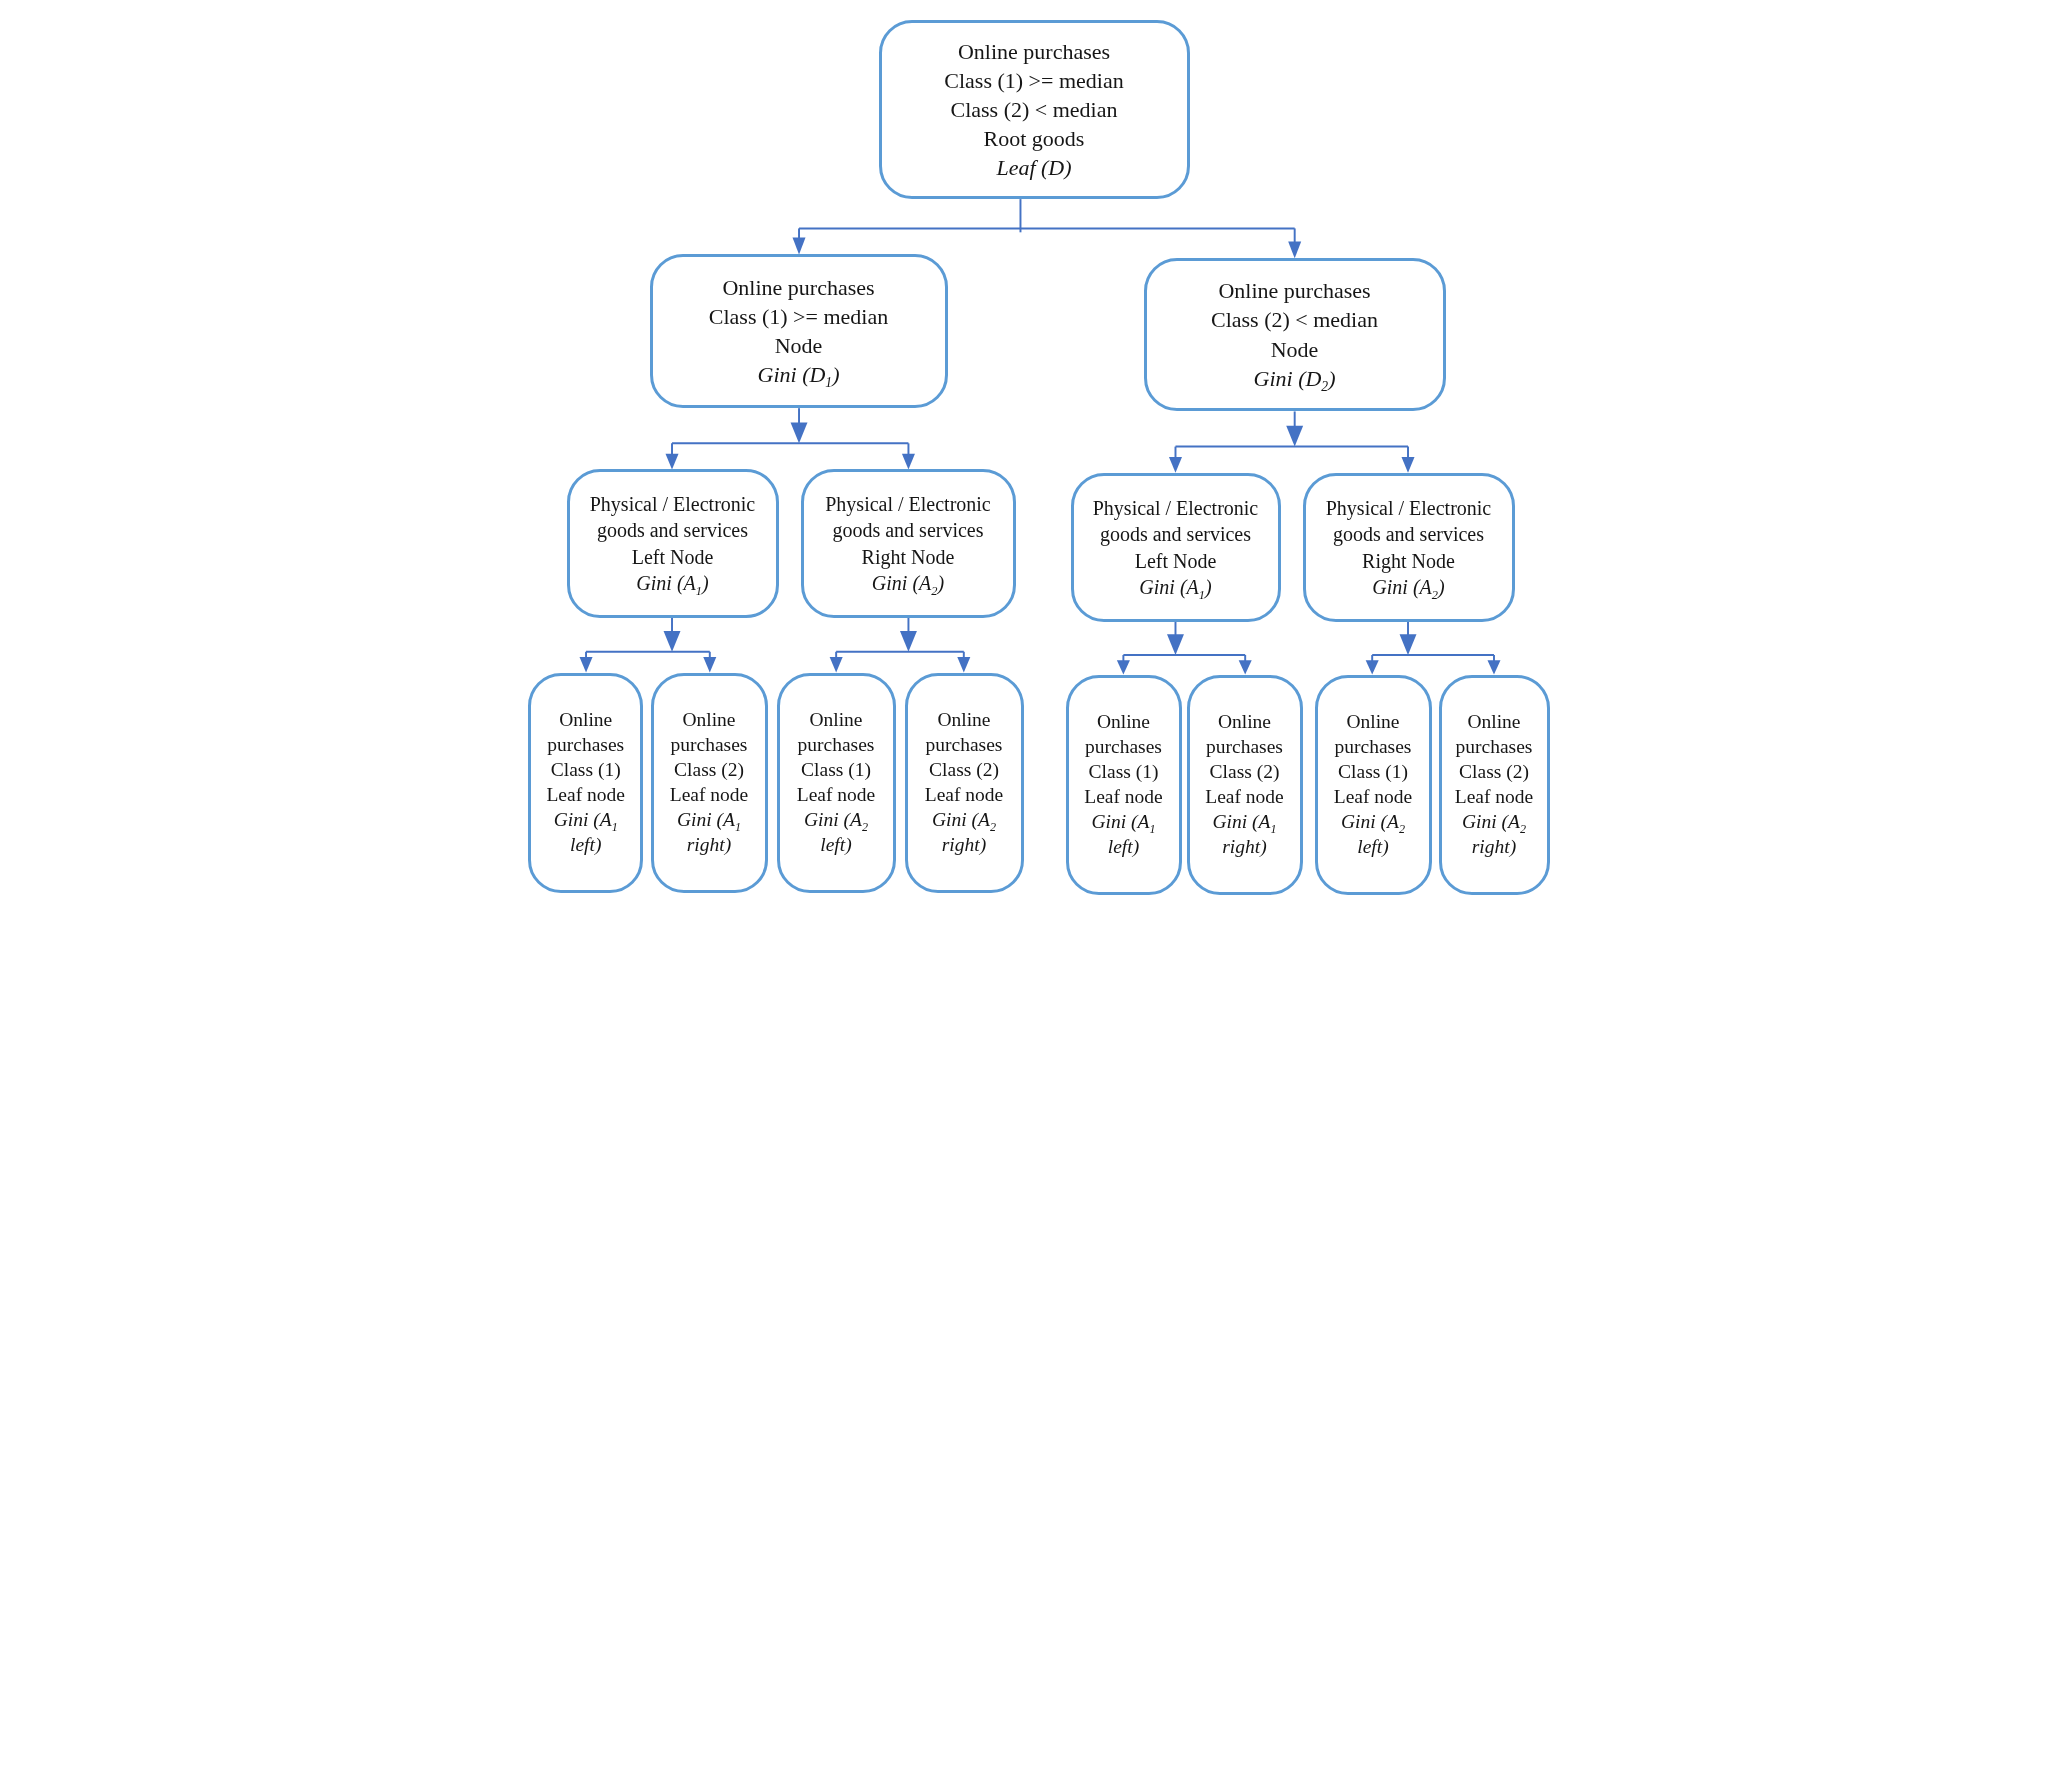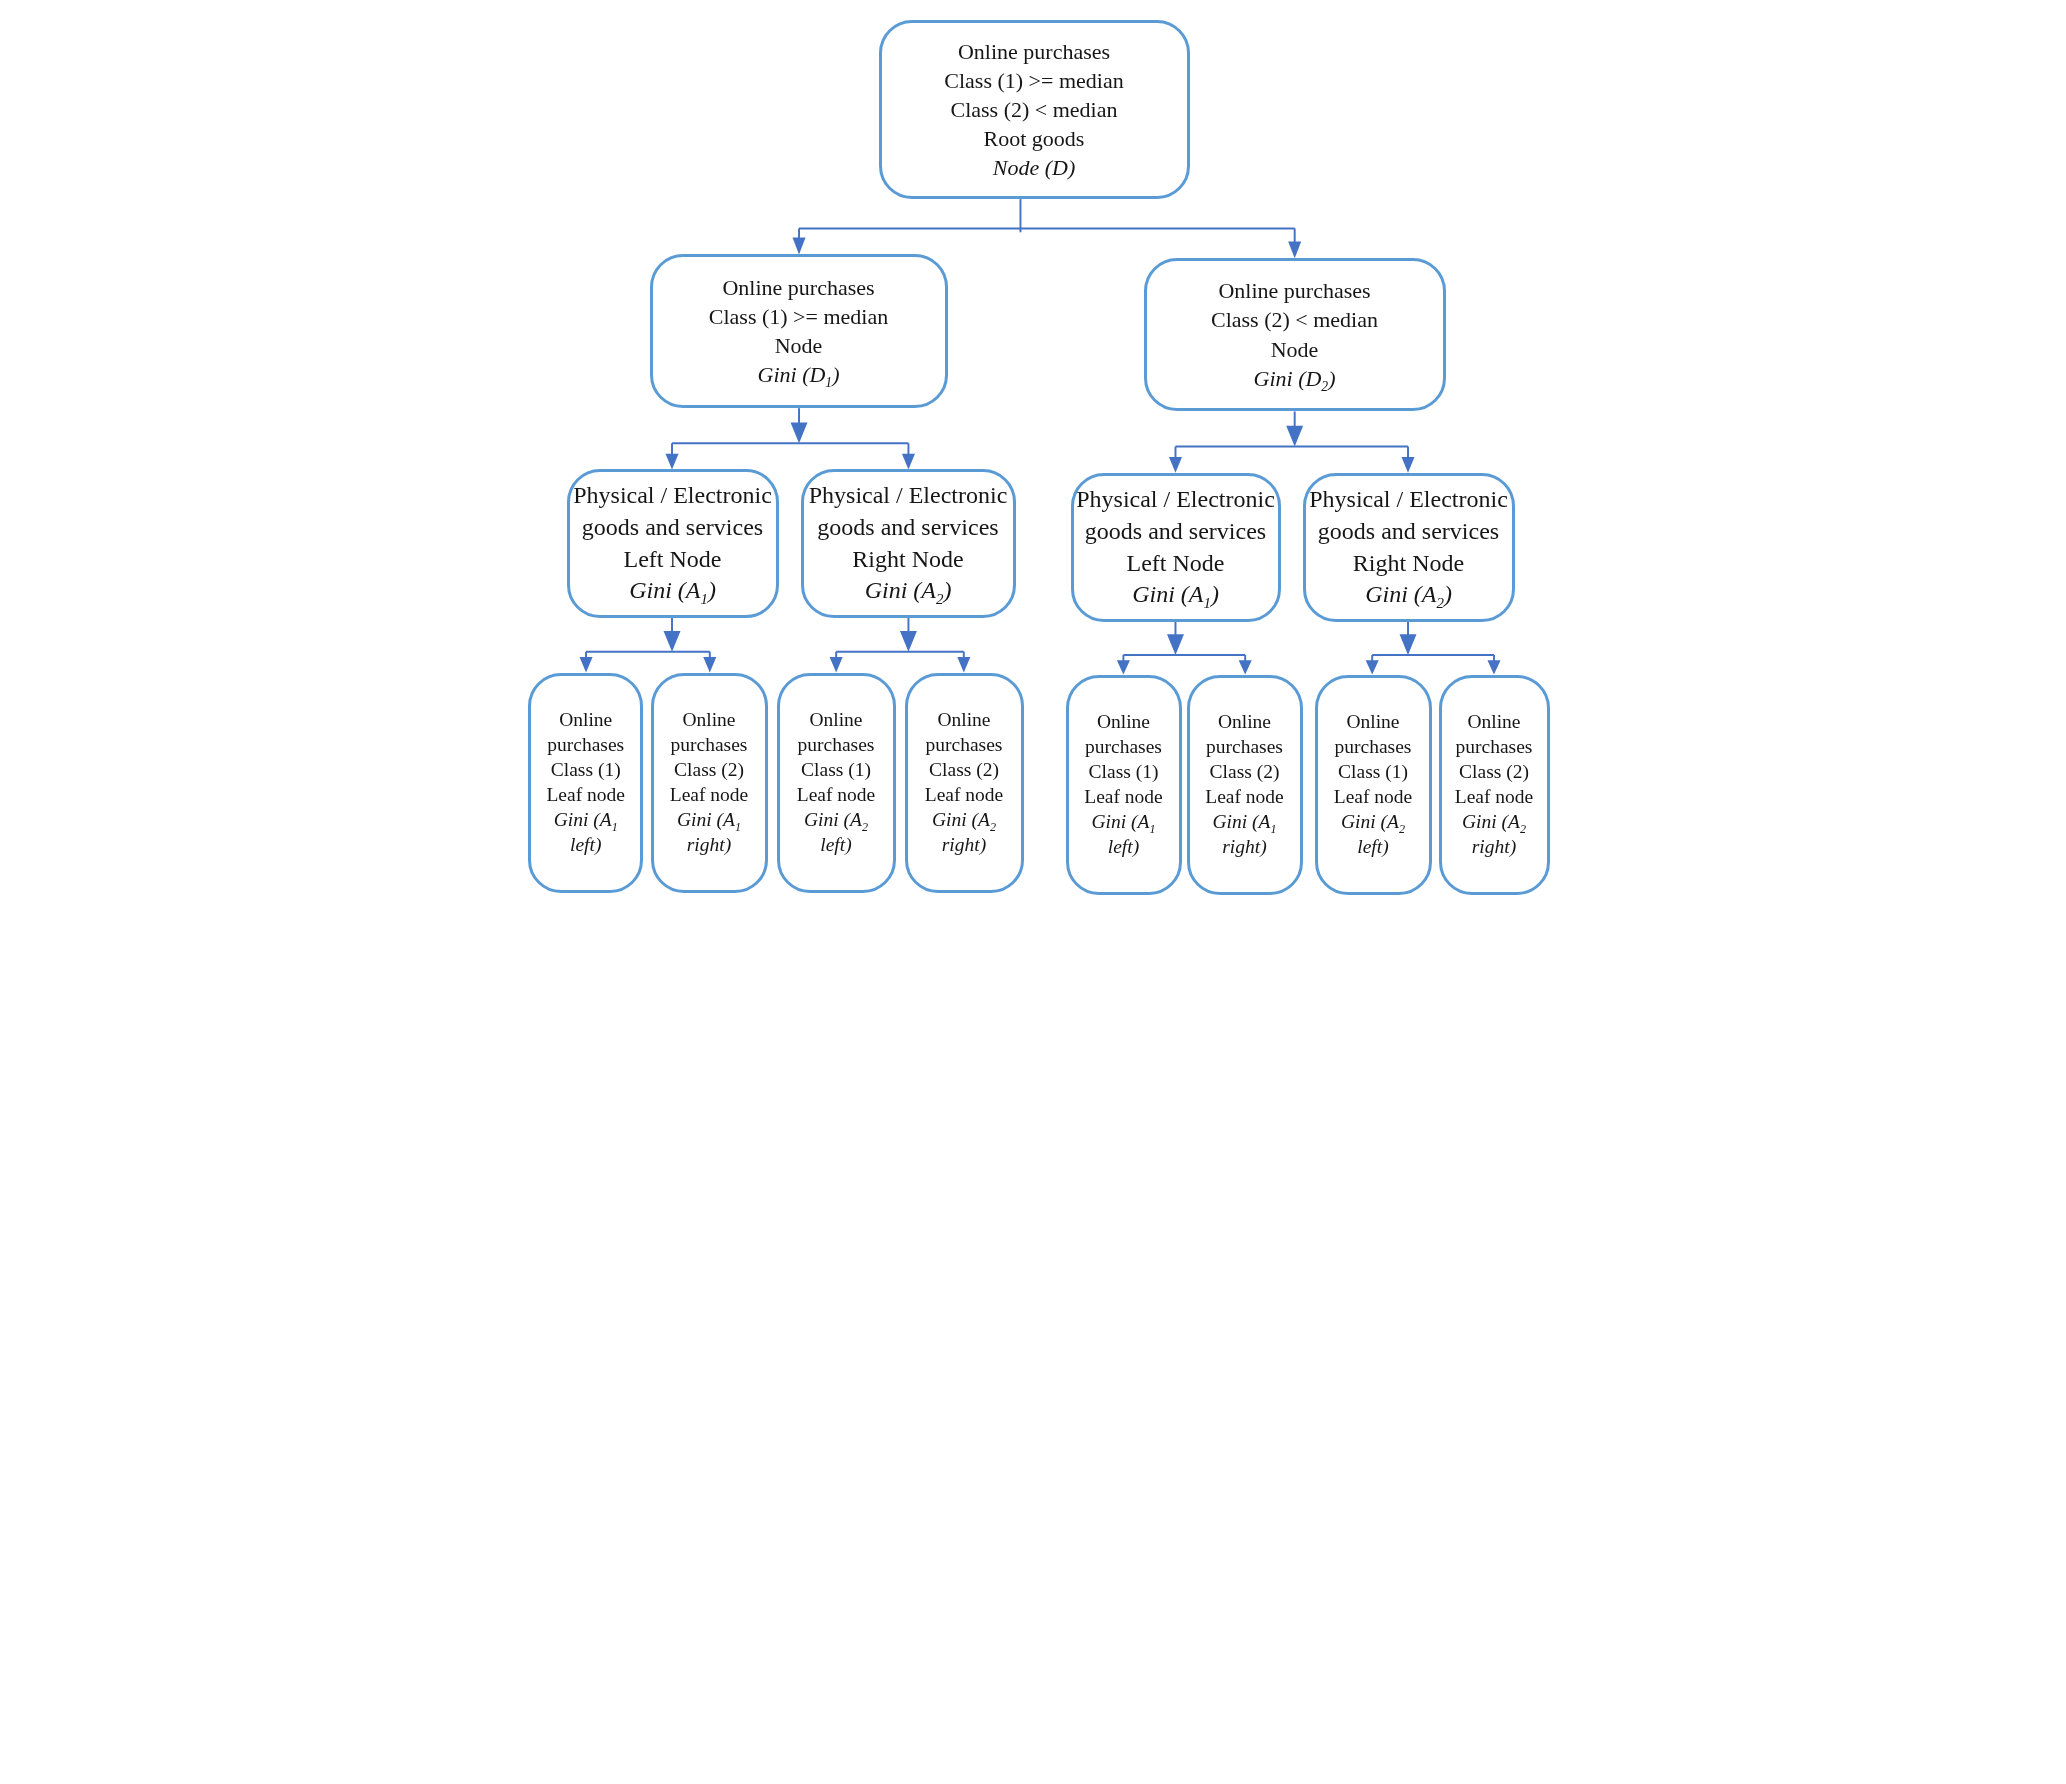--- a/index.html
+++ b/index.html
@@ -30,21 +30,21 @@
     flex-direction:column;
     justify-content:center;
     align-items:center;
     text-align:center;
     padding:3.9px 6.5px;
   }
   .node .line{line-height:1.32;white-space:nowrap;}
   .node .line.it{font-style:italic;}
   .node sub{font-size:0.62em;line-height:0;}
   .lvl-root,.lvl-2{font-size:22px;}
-  .lvl-3{font-size:24px;}
+  .lvl-3{font-size:20px;}
   .lvl-leaf{font-size:19.5px;}
   .lvl-leaf .line{line-height:1.28;}
   
   #n-root {left:362px;top:7.8px;width:311px;height:179px;}
   #n-d1   {left:133px;top:242px;width:298px;height:154px;}
   #n-d2   {left:627px;top:246px;width:302px;height:153px;}
   #n-a1l1 {left:50px;  top:457px;width:212px;height:149px;}
   #n-a2r1 {left:284px; top:457px;width:215px;height:149px;}
   #n-a1l2 {left:554px; top:461px;width:210px;height:149px;}
   #n-a2r2 {left:786px;top:461px;width:212px;height:149px;}
@@ -133,21 +133,21 @@
       <polygon class="carrow" points="1490,995 1510,995 1500,1017"></polygon>
     </g>
   </svg>
 
   <div class="node lvl-root" id="n-root">
       <div class="node-text">
         <div class="line"><span>Online purchases</span></div>
         <div class="line"><span>Class (1) &gt;= median</span></div>
         <div class="line"><span>Class (2) &lt; median</span></div>
         <div class="line"><span>Root goods</span></div>
-        <div class="line it"><span>Node (D)</span></div>
+        <div class="line it"><span>Leaf (D)</span></div>
       </div>
     </div>
 
   <div class="node lvl-2" id="n-d1">
       <div class="node-text">
         <div class="line"><span>Online purchases</span></div>
         <div class="line"><span>Class (1) &gt;= median</span></div>
         <div class="line"><span>Node</span></div>
         <div class="line it"><span>Gini (D</span><sub>1</sub><span>)</span></div>
       </div>

